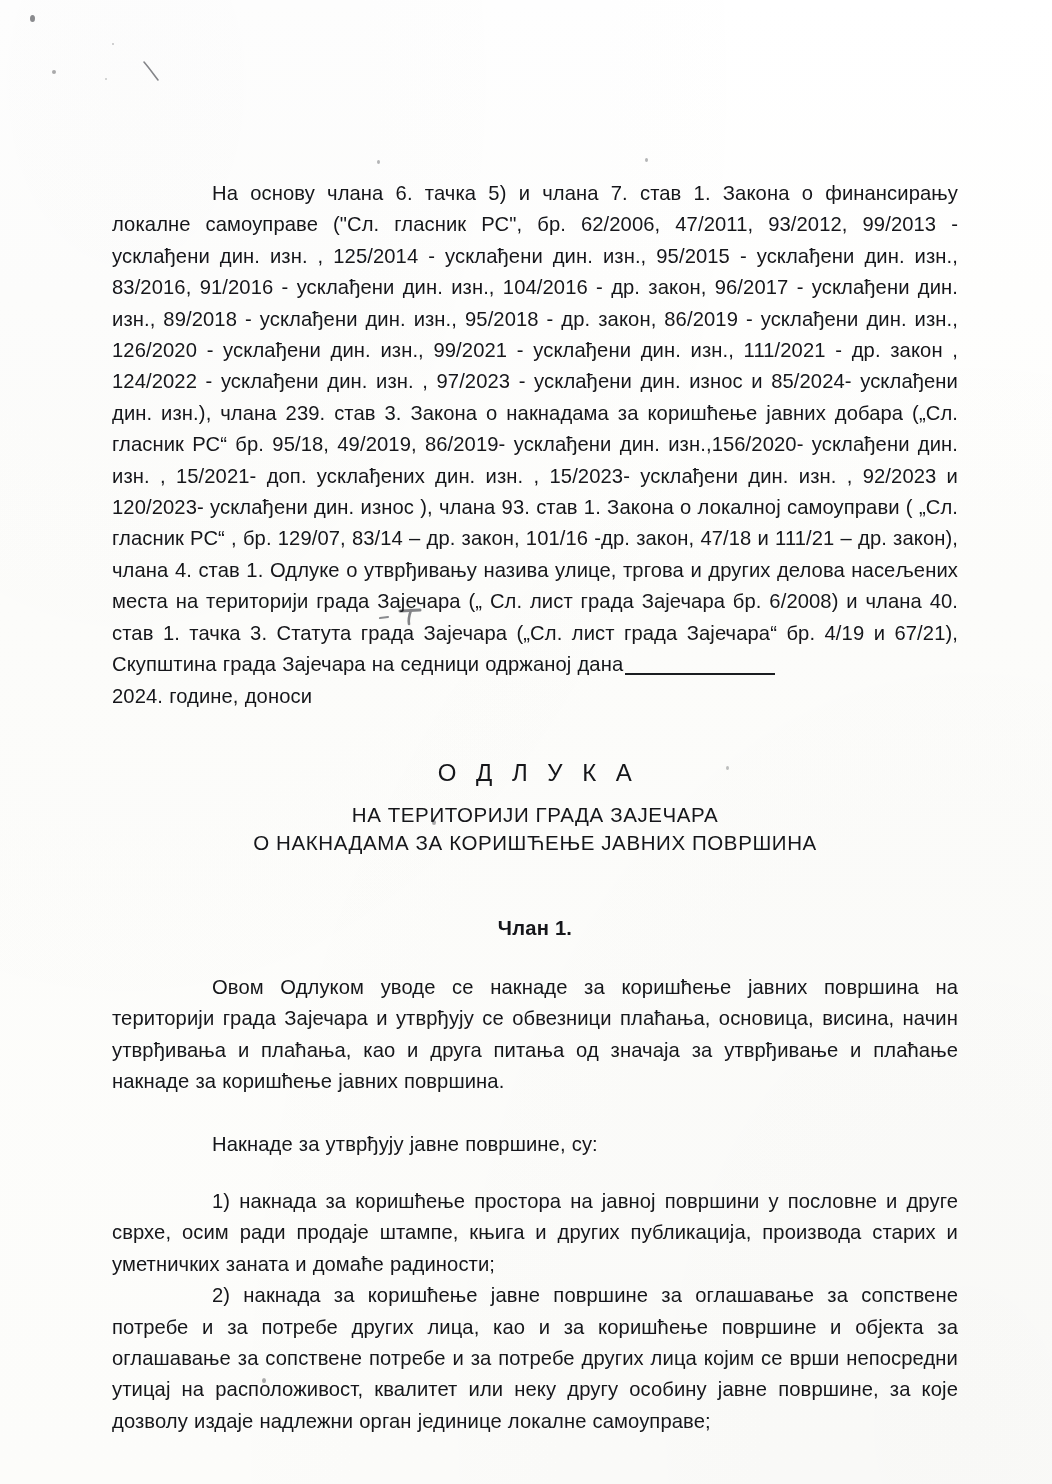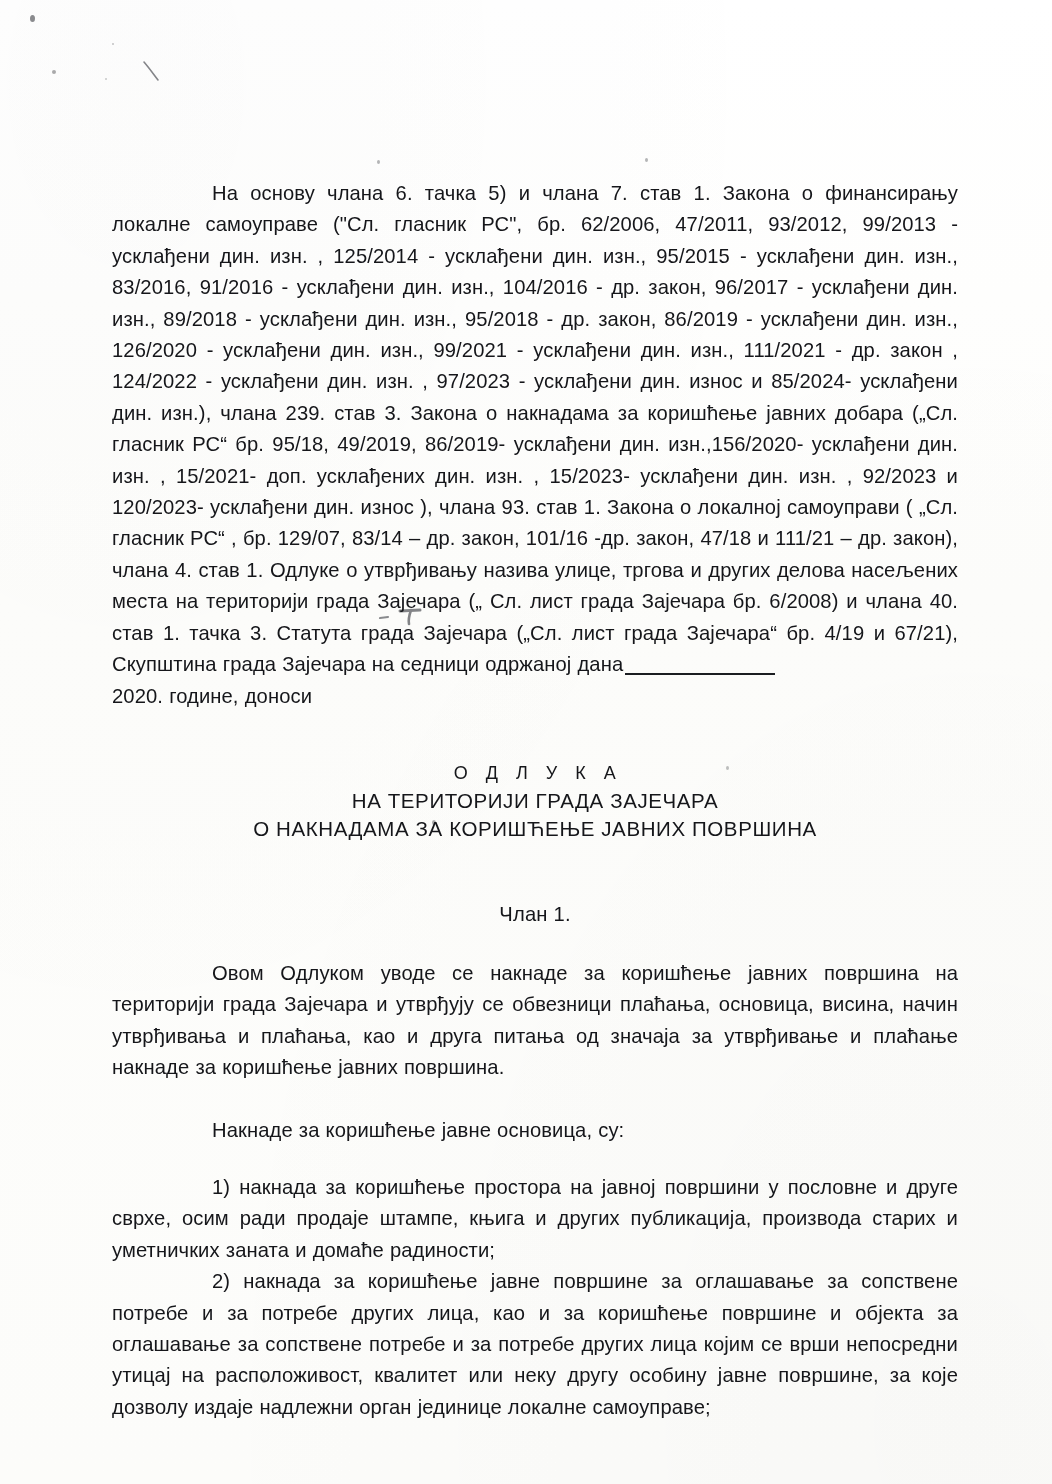--- a/index.html
+++ b/index.html
@@ -55,39 +55,40 @@
     border-bottom: 2px solid #1b1d21;
     vertical-align: -4px;
     margin: 0 2px;
   }
 
   .title-block {
     text-align: center;
     margin: 0;
   }
   .title-main {
-    font-size: 18px;
+    font-size: 24px;
     line-height: 28px;
     letter-spacing: 6.5px;
-    margin: 0;
+    margin: 14px;
     padding-left: 6px;
   }
   .title-sub {
     font-size: 20.5px;
     line-height: 28px;
     letter-spacing: 0.6px;
     margin: 0;
   }
 
   .article-heading {
     text-align: center;
     font-size: 20.2px;
     line-height: 28px;
     margin: 4px;
     letter-spacing: 0.2px;
+    font-weight: bold;
   }
 
   
   .speck {
     position: absolute;
     background: #2c2e33;
     border-radius: 50%;
     opacity: 0.55;
     pointer-events: none;
   }
@@ -120,30 +121,30 @@
   <svg class="pen-stroke" style="left:378px; top:604px; width:48px; height:26px;" viewBox="0 0 48 26">
     <path d="M2 14 L10 13" stroke="#44464c" stroke-width="2.2" fill="none" stroke-linecap="round"></path>
     <path d="M22 7 L42 6" stroke="#3a3c42" stroke-width="3" fill="none" stroke-linecap="round"></path>
     <path d="M33 6 C31 12, 30 16, 31 20" stroke="#3a3c42" stroke-width="2.6" fill="none" stroke-linecap="round"></path>
   </svg>
 
   <div class="content">
 
     <p class="body-par" style="margin-top:178px;">
       <span>На основу члана 6. тачка 5) и члана 7. став 1. Закона о финансирању локалне самоуправе ("Сл. гласник РС", бр. 62/2006, 47/2011, 93/2012, 99/2013 - усклађени дин. изн. , 125/2014 - усклађени дин. изн., 95/2015 - усклађени дин. изн., 83/2016, 91/2016 - усклађени дин. изн., 104/2016 - др. закон, 96/2017 - усклађени дин. изн., 89/2018 - усклађени дин. изн., 95/2018 - др. закон, 86/2019 - усклађени дин. изн., 126/2020 - усклађени дин. изн., 99/2021 - усклађени дин. изн., 111/2021 - др. закон , 124/2022 - усклађени дин. изн. , 97/2023 - усклађени дин. износ и 85/2024- усклађени дин. изн.), члана 239. став 3. Закона о накнадама за коришћење јавних добара („Сл. гласник РС“ бр. 95/18, 49/2019, 86/2019- усклађени дин. изн.,156/2020- усклађени дин. изн. , 15/2021- доп. усклађених дин. изн. , 15/2023- усклађени дин. изн. , 92/2023 и 120/2023- усклађени дин. износ ), члана 93. став 1. Закона о локалној самоуправи ( „Сл. гласник РС“ , бр. 129/07, 83/14 – др. закон, 101/16 -др. закон, 47/18 и 111/21 – др. закон), члана 4. став 1. Одлуке о утврђивању назива улице, тргова и других делова насељених места на територији града Зајечара („ Сл. лист града Зајечара бр. 6/2008) и члана 40. став 1. тачка 3. Статута града Зајечара („Сл. лист града Зајечара“ бр. 4/19 и 67/21), Скупштина града Зајечара на седници одржаној дана</span><span class="blank-rule"></span><br>
-      <span>2020. године, доноси</span>
+      <span>2024. године, доноси</span>
     </p>
 
     <div class="title-block" style="margin-top:47px;">
       <p class="title-main">О Д Л У К А</p>
       <p class="title-sub">НА ТЕРИТОРИЈИ ГРАДА ЗАЈЕЧАРА</p>
       <p class="title-sub">О НАКНАДАМА ЗА КОРИШЋЕЊЕ ЈАВНИХ ПОВРШИНА</p>
     </div>
 
     <p class="article-heading" style="margin-top:57px;">Члан 1.</p>
     <p class="body-par" style="margin-top:30px;">Овом Одлуком уводе се накнаде за коришћење јавних површина на територији града Зајечара и утврђују се обвезници плаћања, основица, висина, начин утврђивања и плаћања, као и друга питања од значаја за утврђивање и плаћање накнаде за коришћење јавних површина.</p>
 
-    <p class="body-par no-indent" style="margin-top:31px; text-indent:100px;">Накнаде за коришћење јавне основица, су:</p>
+    <p class="body-par no-indent" style="margin-top:31px; text-indent:100px;">Накнаде за утврђују јавне површине, су:</p>
     <p class="body-par" style="margin-top:26px;">1) накнада за коришћење простора на јавној површини у пословне и друге сврхе, осим ради продаје штампе, књига и других публикација, производа старих и уметничких заната и домаће радиности;</p>
     <p class="body-par">2) накнада за коришћење јавне површине за оглашавање за сопствене потребе и за потребе других лица, као и за коришћење површине и објекта за оглашавање за сопствене потребе и за потребе других лица којим се врши непосредни утицај на расположивост, квалитет или неку другу особину јавне површине, за које дозволу издаје надлежни орган јединице локалне самоуправе;</p>
 
   </div>
 </div>
 
 </body></html>

